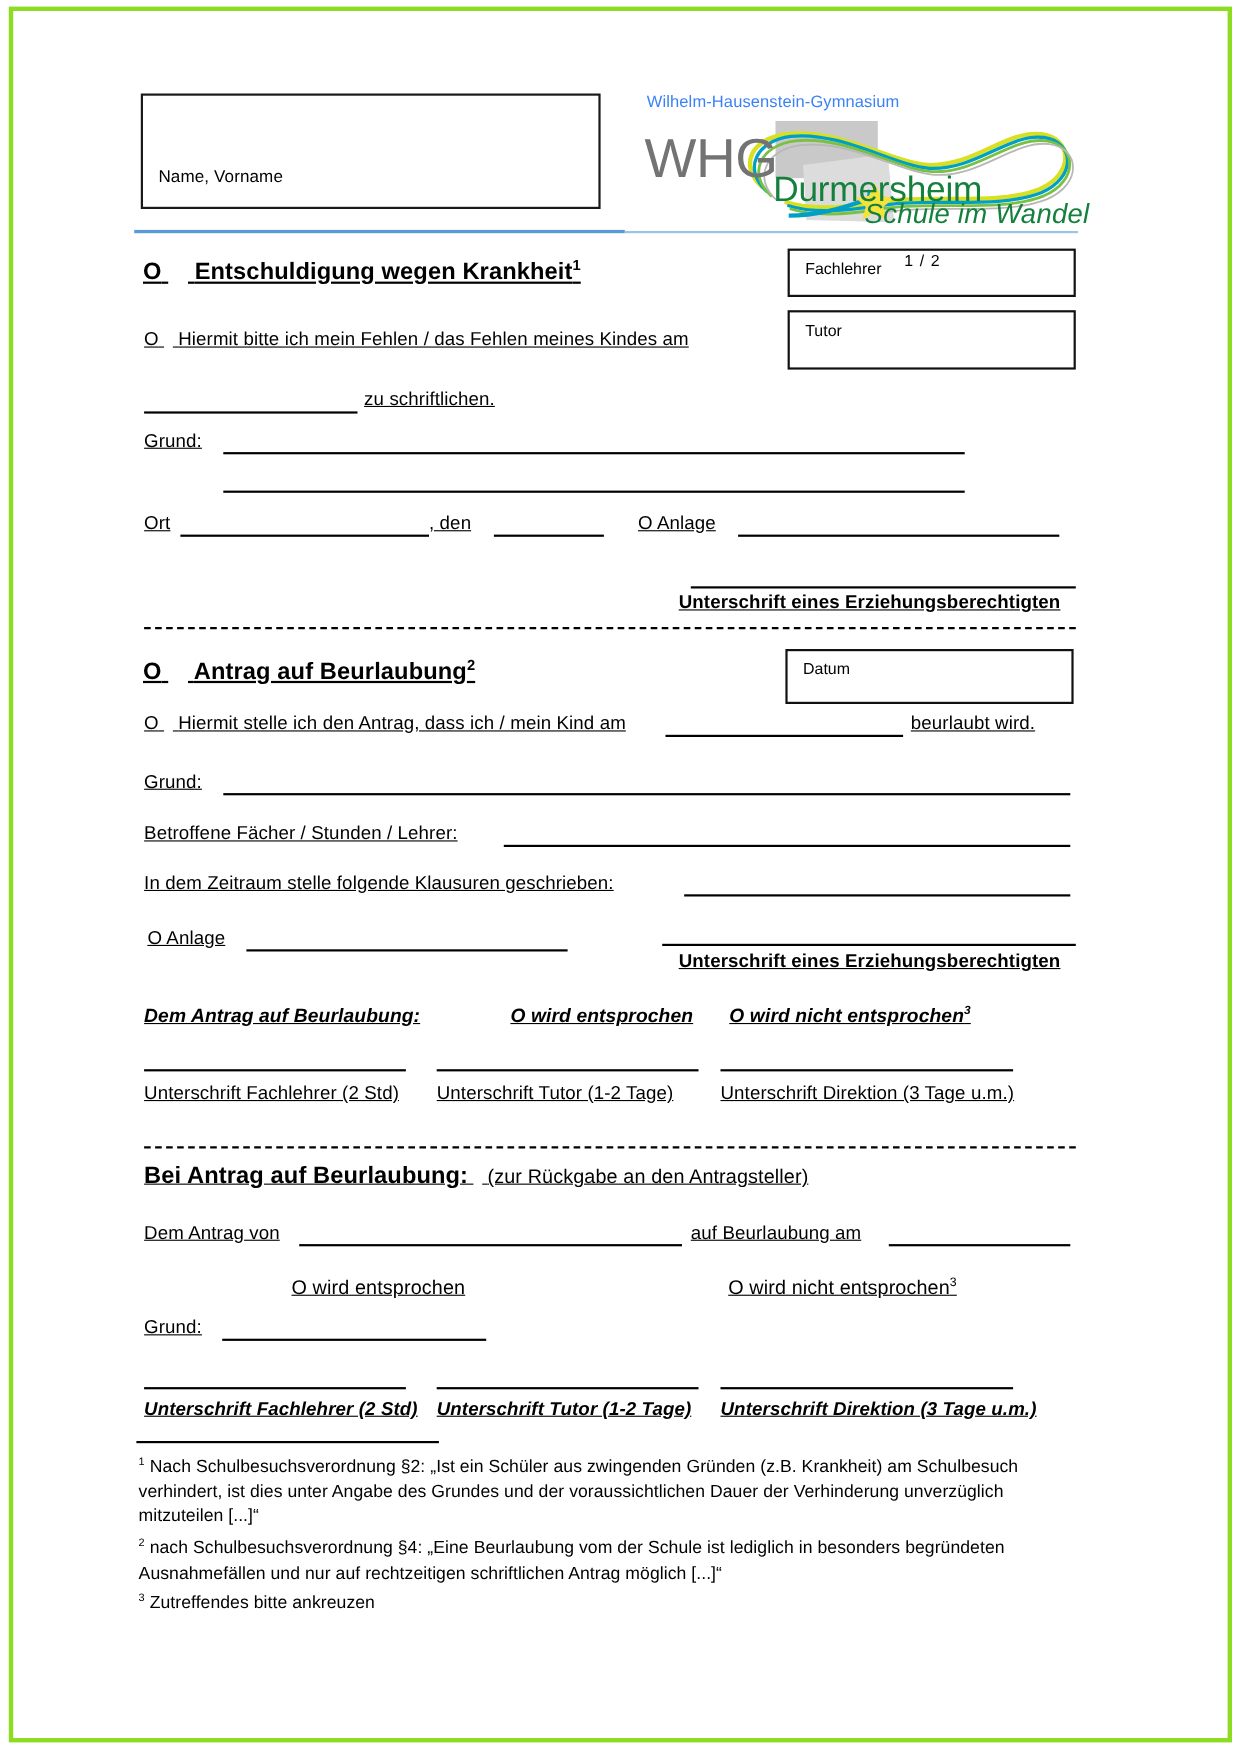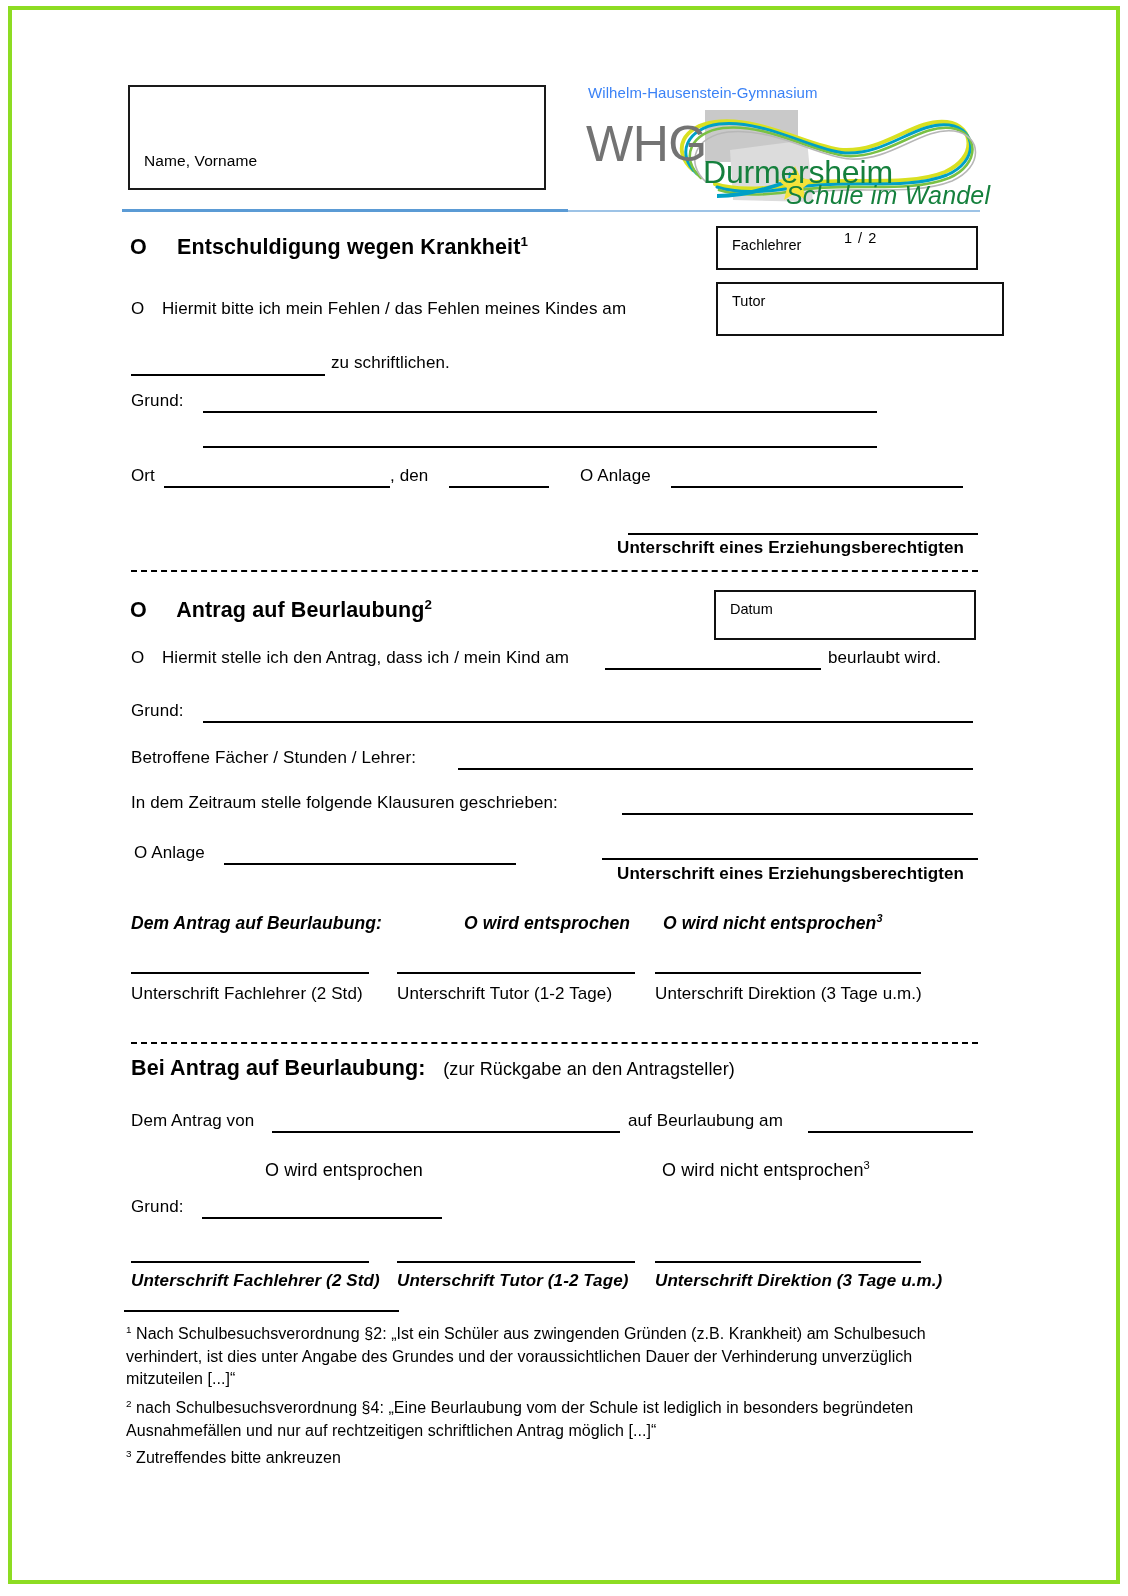--- a/index.html
+++ b/index.html
@@ -122,20 +122,21 @@
     height: 2px;
     background: #9dc3e6;
   }
 
   
   .txt {
     position: absolute;
     white-space: nowrap;
     font-size: 17px;
     letter-spacing: .1px;
+    text-decoration: underline;
   }
   .h-title {
     font-size: 21.5px;
     font-weight: bold;
     letter-spacing: .1px;
   }
   .bold { font-weight: bold; }
   .bi { font-weight: bold; font-style: italic; }
   sup {
     font-size: .62em;
@@ -215,24 +216,24 @@
     <div class="blue-rule-light"></div>
 
     <div class="txt h-title" style="left:130px; top:235px;">
       <span>O</span>
       <span style="display:inline-block;width:18px"></span>
       <span>Entschuldigung wegen Krankheit</span><sup>1</sup>
     </div>
 
     <div class="box" style="left:716px; top:226px; width:262px; height:44px;">
       <span class="bcap">Fachlehrer</span>
-      <span class="bcap kurs-val" style="left:104px;top:2px;margin-left:22px;">1 / 2</span>
-    </div>
-
-    <div class="box" style="left:716px; top:282px; width:288px; height:54px;">
+      <span class="bcap kurs-val" style="left:104px;top:2px;">1 / 2</span>
+    </div>
+
+    <div class="box" style="left:716px; top:282px; width:262px; height:54px;">
       <span class="bcap">Tutor</span>
     </div>
 
     <div class="txt" style="left:131px; top:299px;">
       <span>O</span>
       <span style="display:inline-block;width:8px"></span>
       <span>Hiermit bitte ich mein Fehlen / das Fehlen meines Kindes am</span>
     </div>
 
     <div class="rule" style="left:131px; top:374px; width:194px;"></div>

